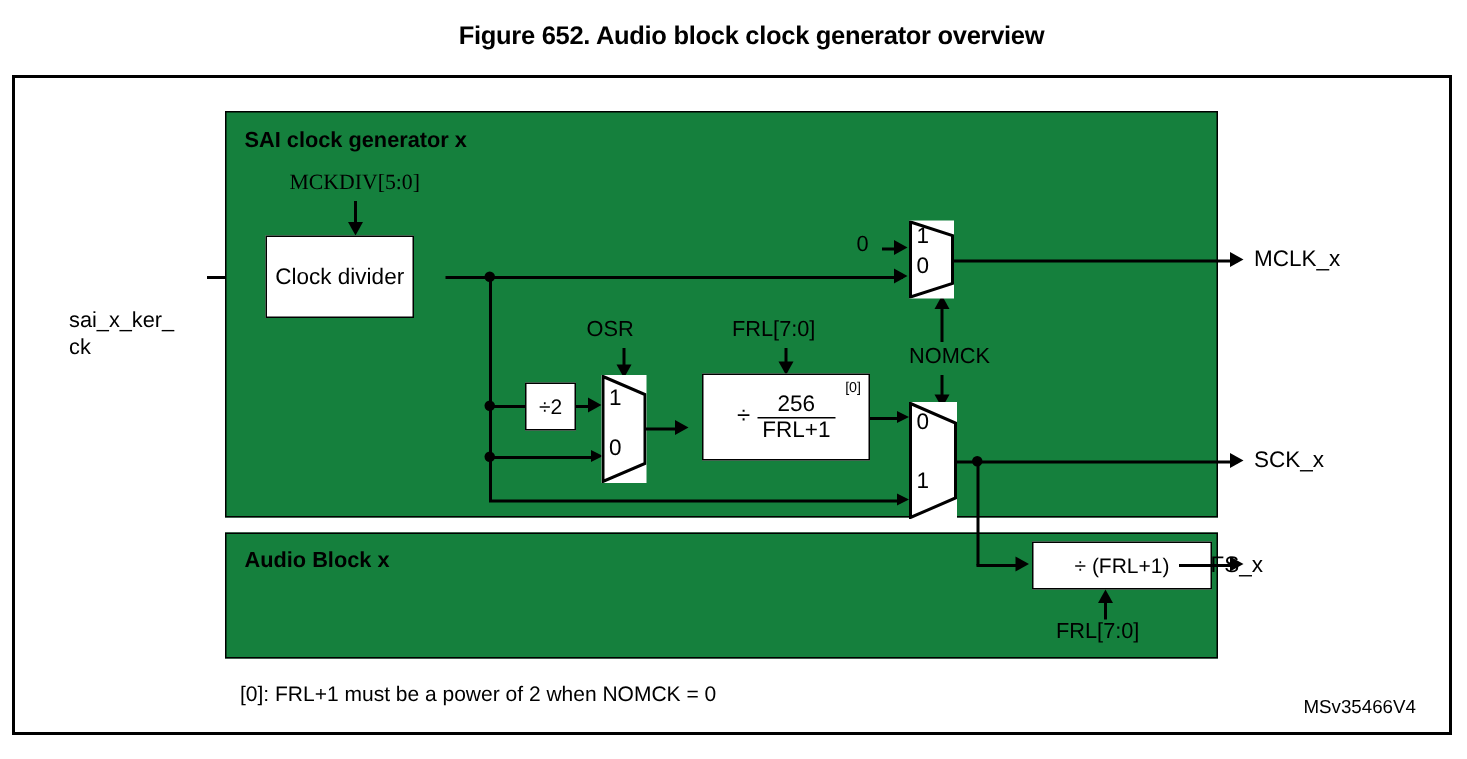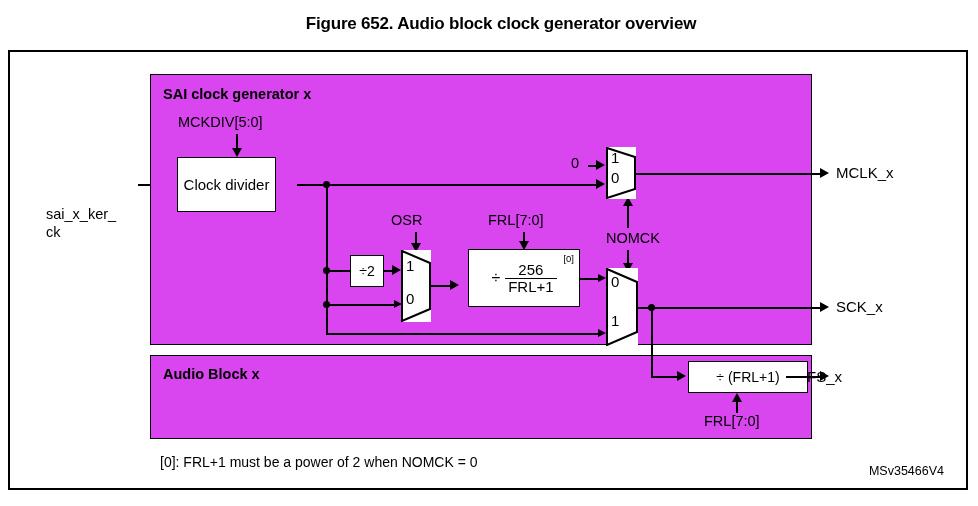--- a/index.html
+++ b/index.html
@@ -30,21 +30,21 @@
     left: 8px;
     top: 50px;
     width: 960px;
     height: 440px;
     border: 2px solid #000000;
     box-sizing: border-box;
     background: #ffffff;
   }
   .grey-block {
     position: absolute;
-    background: #d946ef;
+    background: #15803d;
     border: 1px solid #000000;
     box-sizing: border-box;
   }
   #sai-block {
     left: 140px;
     top: 22px;
     width: 662px;
     height: 271px;
   }
   #audio-block {
@@ -246,21 +246,21 @@
   <div class="arrow-r" style="left:159px; top:127px;"></div>
 
   <div class="grey-block" id="sai-block">
     <div class="block-heading" id="sai-heading">SAI clock generator x</div>
   </div>
 
   <div class="grey-block" id="audio-block">
     <div class="block-heading" id="audio-heading">Audio Block x</div>
   </div>
 
-  <div class="sig-label" style="left:168px; top:62px;">MCKDIV[5:0]</div>
+  <div class="sig-label" style="left:183px; top:62px;font-family:Liberation Serif, serif;">MCKDIV[5:0]</div>
   <div class="wire wire-v" style="left:226px; top:82px; height:17px;"></div>
   <div class="arrow-d" style="left:221.5px; top:96px;"></div>
 
   <div class="white-box" id="clock-divider-box">
     <span>Clock divider</span>
   </div>
 
   <div class="wire wire-h" style="left:287px; top:132px; width:305px;"></div>
   <div class="dot" style="left:313px; top:128.5px;"></div>
   <div class="wire wire-v" style="left:316px; top:132px; height:150px;"></div>

